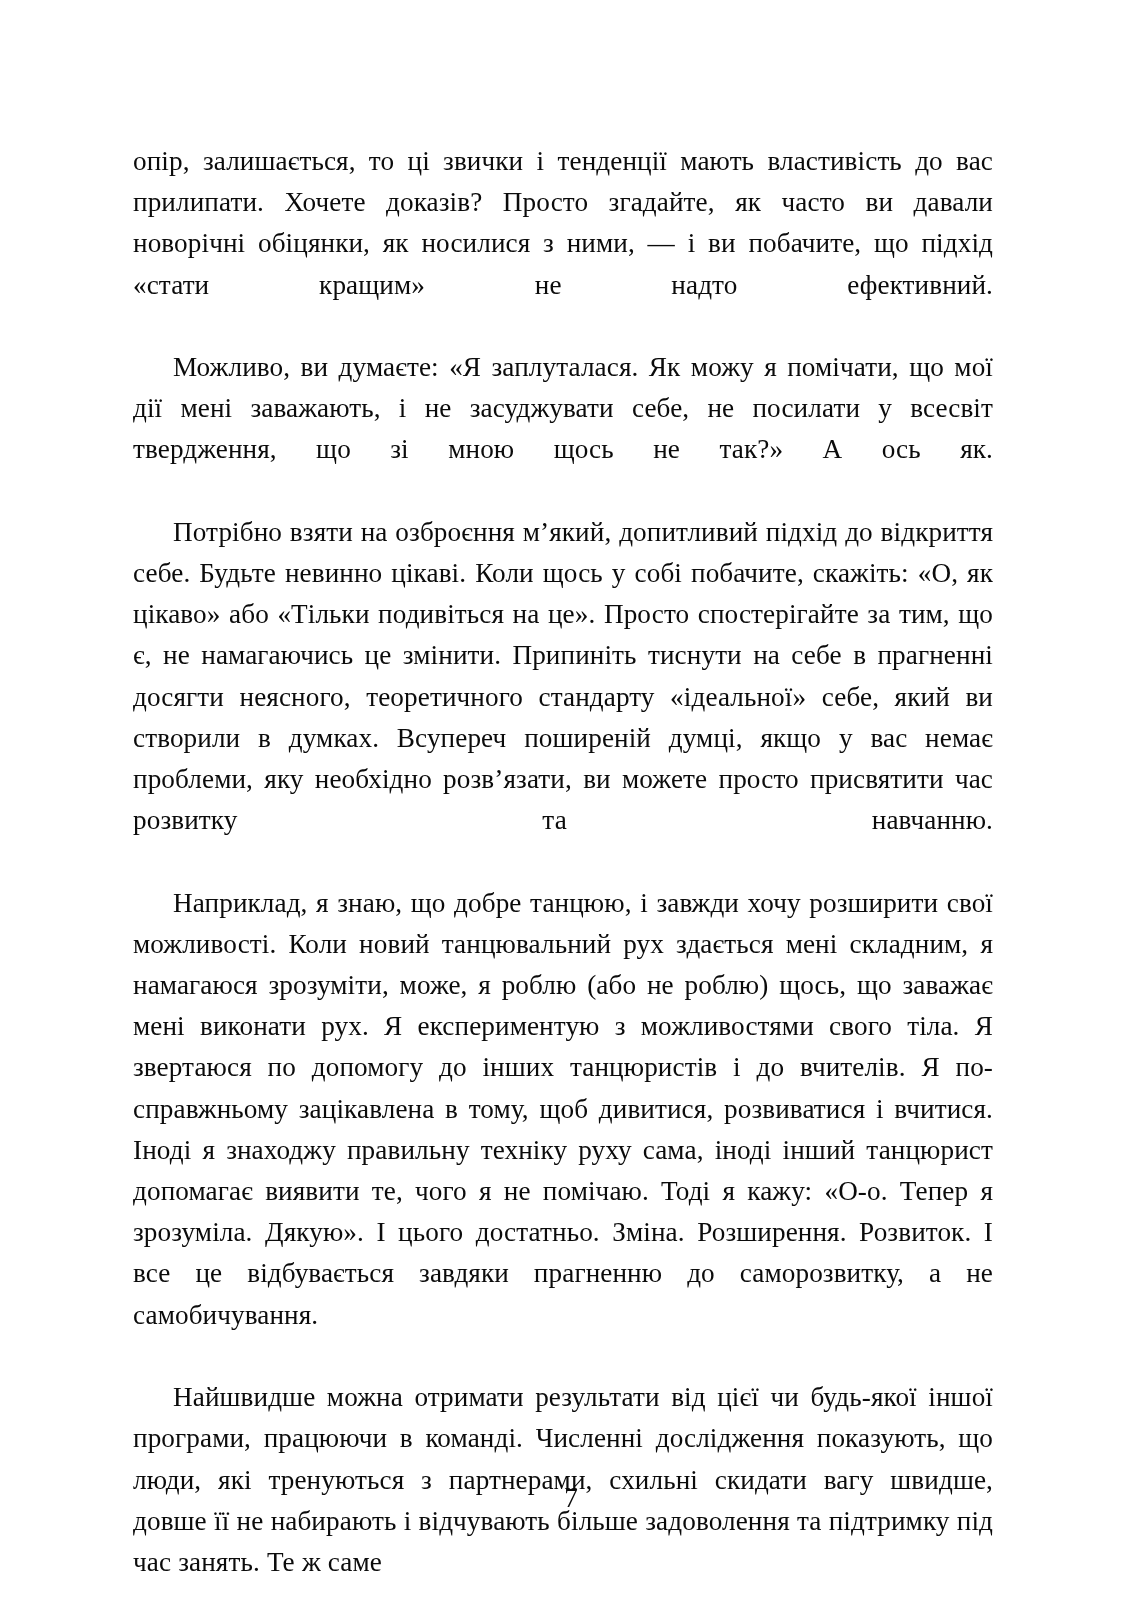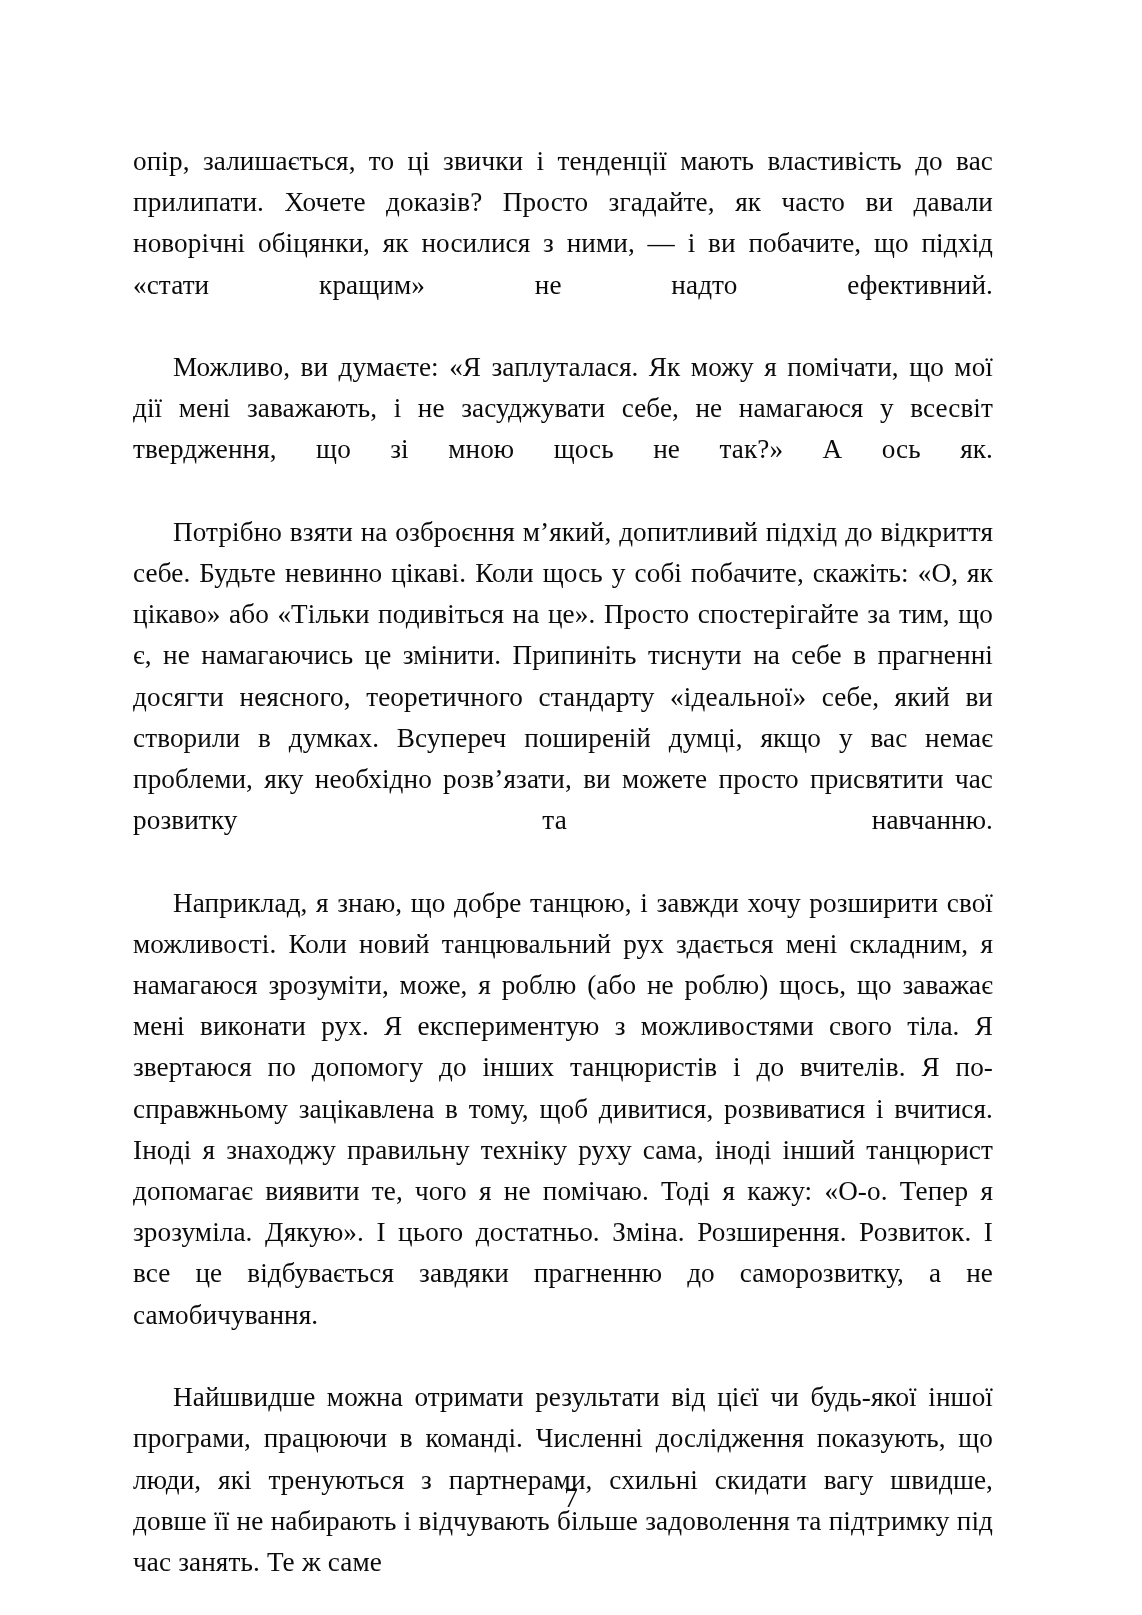--- a/index.html
+++ b/index.html
@@ -64,21 +64,21 @@
 </style>
 </head>
 <body>
 
 <div class="page">
 
   <div class="text-block">
 
     <p class="para no-indent">опір, залишається, то ці звички і тенденції мають властивість до вас прилипати. Хочете доказів? Просто згадайте, як часто ви давали новорічні обіцянки, як носилися з ними, — і ви побачите, що підхід «стати кращим» не надто ефективний.</p>
 
-    <p class="para">Можливо, ви думаєте: «Я заплуталася. Як можу я помічати, що мої дії мені заважають, і не засуджувати себе, не намагаюся у всесвіт твердження, що зі мною щось не так?» А ось як.</p>
+    <p class="para">Можливо, ви думаєте: «Я заплуталася. Як можу я помічати, що мої дії мені заважають, і не засуджувати себе, не посилати у всесвіт твердження, що зі мною щось не так?» А ось як.</p>
 
     <p class="para">Потрібно взяти на озброєння м’який, допитливий підхід до відкриття себе. Будьте невинно цікаві. Коли щось у собі побачите, скажіть: «О, як цікаво» або «Тільки подивіться на це». Просто спостерігайте за тим, що є, не намагаючись це змінити. Припиніть тиснути на себе в прагненні досягти неясного, теоретичного стандарту «ідеальної» себе, який ви створили в думках. Всупереч поширеній думці, якщо у вас немає проблеми, яку необхідно розв’язати, ви можете просто присвятити час розвитку та навчанню.</p>
 
     <p class="para">Наприклад, я знаю, що добре танцюю, і завжди хочу розширити свої можливості. Коли новий танцювальний рух здається мені складним, я намагаюся зрозуміти, може, я роблю (або не роблю) щось, що заважає мені виконати рух. Я експериментую з можливостями свого тіла. Я звертаюся по допомогу до інших танцюристів і до вчителів. Я по-справжньому зацікавлена в тому, щоб дивитися, розвиватися і вчитися. Іноді я знаходжу правильну техніку руху сама, іноді інший танцюрист допомагає виявити те, чого я не помічаю. Тоді я кажу: «О-о. Тепер я зрозуміла. Дякую». І цього достатньо. Зміна. Розширення. Розвиток. І все це відбувається завдяки прагненню до саморозвитку, а не самобичування.</p>
 
     <p class="para no-stretch">Найшвидше можна отримати результати від цієї чи будь-якої іншої програми, працюючи в команді. Численні дослідження показують, що люди, які тренуються з партнерами, схильні скидати вагу швидше, довше її не набирають і відчувають більше задоволення та підтримку під час занять. Те ж саме</p>
 
   </div>
 
   <div class="folio">7</div>

